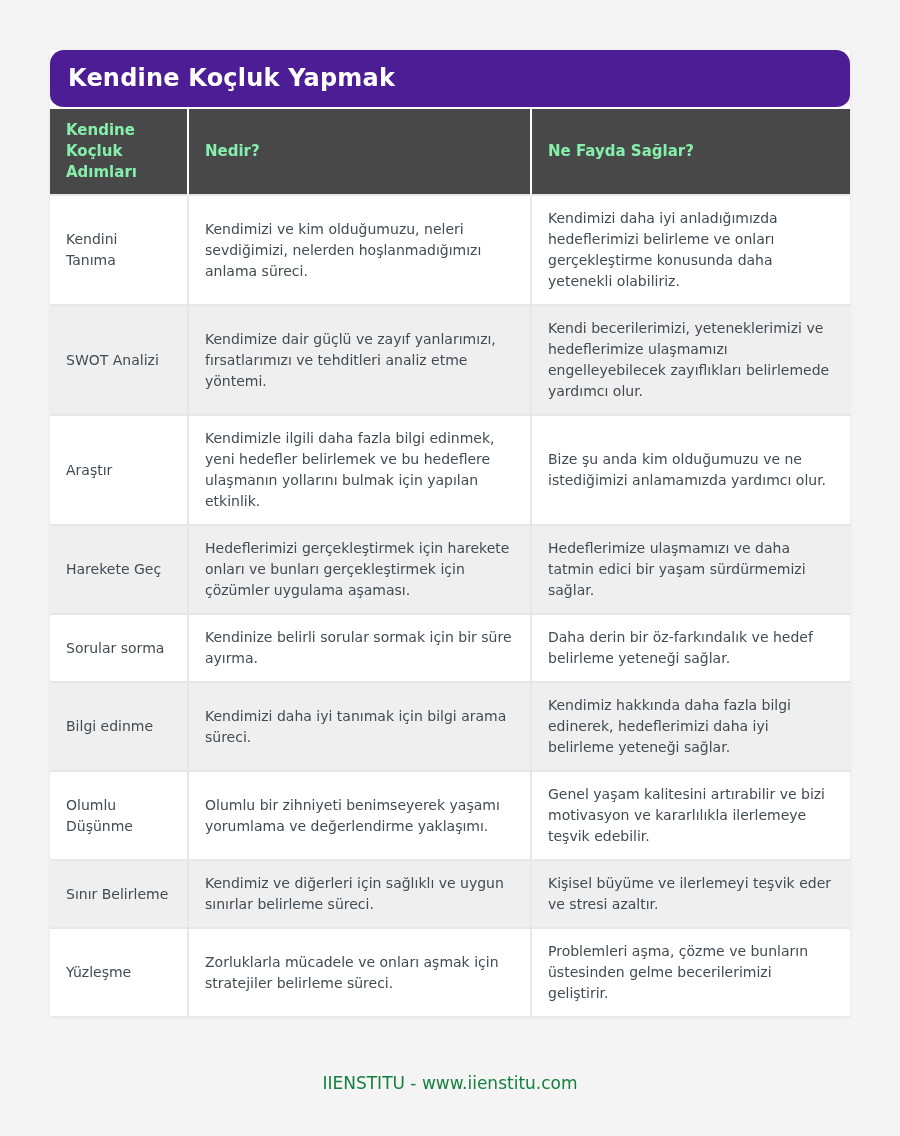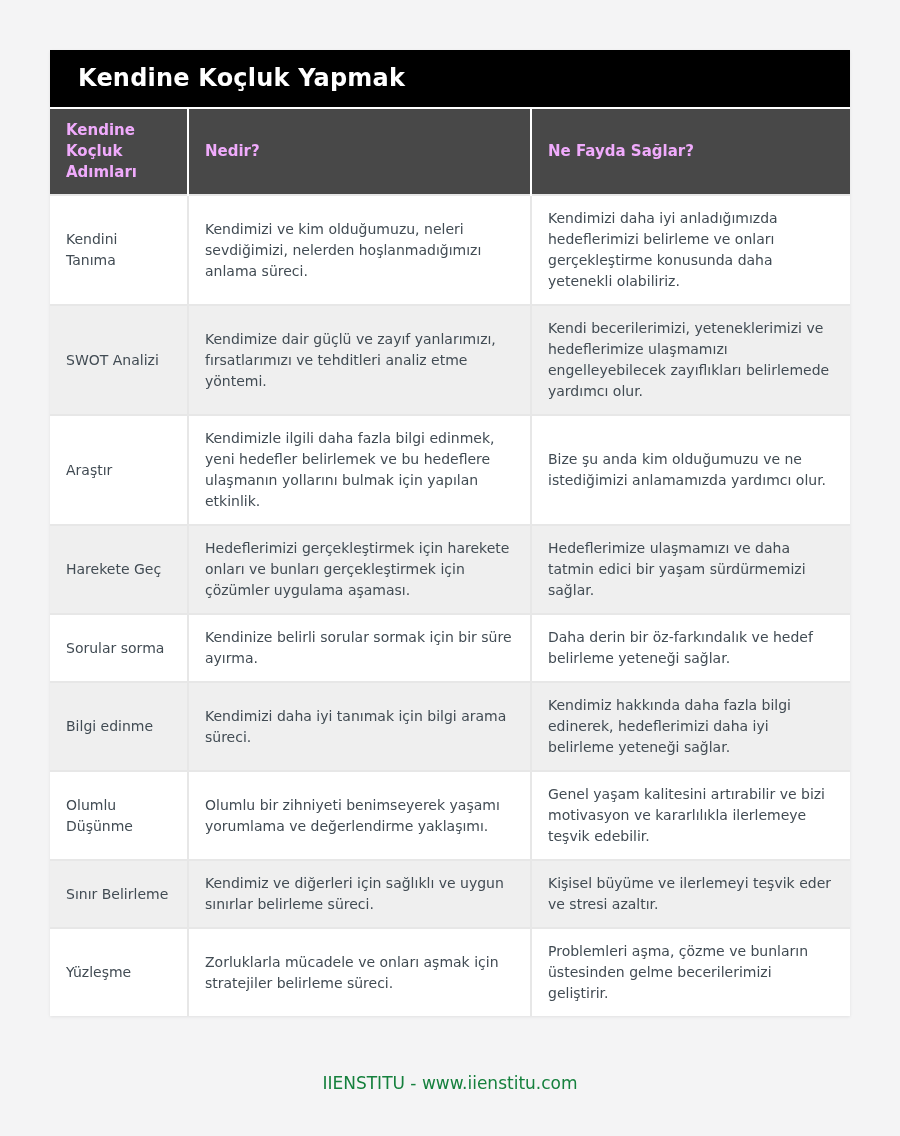--- a/index.html
+++ b/index.html
@@ -15,43 +15,44 @@
   }
   .card {
     position: absolute;
     left: 50px;
     top: 50px;
     width: 800px;
     background: #ffffff;
     box-shadow: 0 1px 3px rgba(0,0,0,0.08);
   }
   .card-title-bar {
-    background: #000000;
+    background: #4c1d95;
     border-bottom: 2px solid #ffffff;
-    padding: 14px 28px;
+    padding: 14px 18px;
+    border-radius: 14px;
   }
   .card-title-bar h1 {
     margin: 0;
     color: #ffffff;
     font-size: 24px;
     line-height: 29px;
     font-weight: bold;
     letter-spacing: 0.2px;
   }
   table.coaching-table {
     width: 800px;
     border-collapse: collapse;
     table-layout: fixed;
   }
   col.c1 { width: 138px; }
   col.c2 { width: 343px; }
   col.c3 { width: 319px; }
   table.coaching-table th {
     background: #484848;
-    color: #f0abfc;
+    color: #86efac;
     font-size: 15px;
     font-weight: bold;
     text-align: left;
     vertical-align: middle;
     line-height: 21px;
     padding: 10px 16px;
     height: 65px;
     border-left: 2px solid #ffffff;
   }
   table.coaching-table th:first-child {

